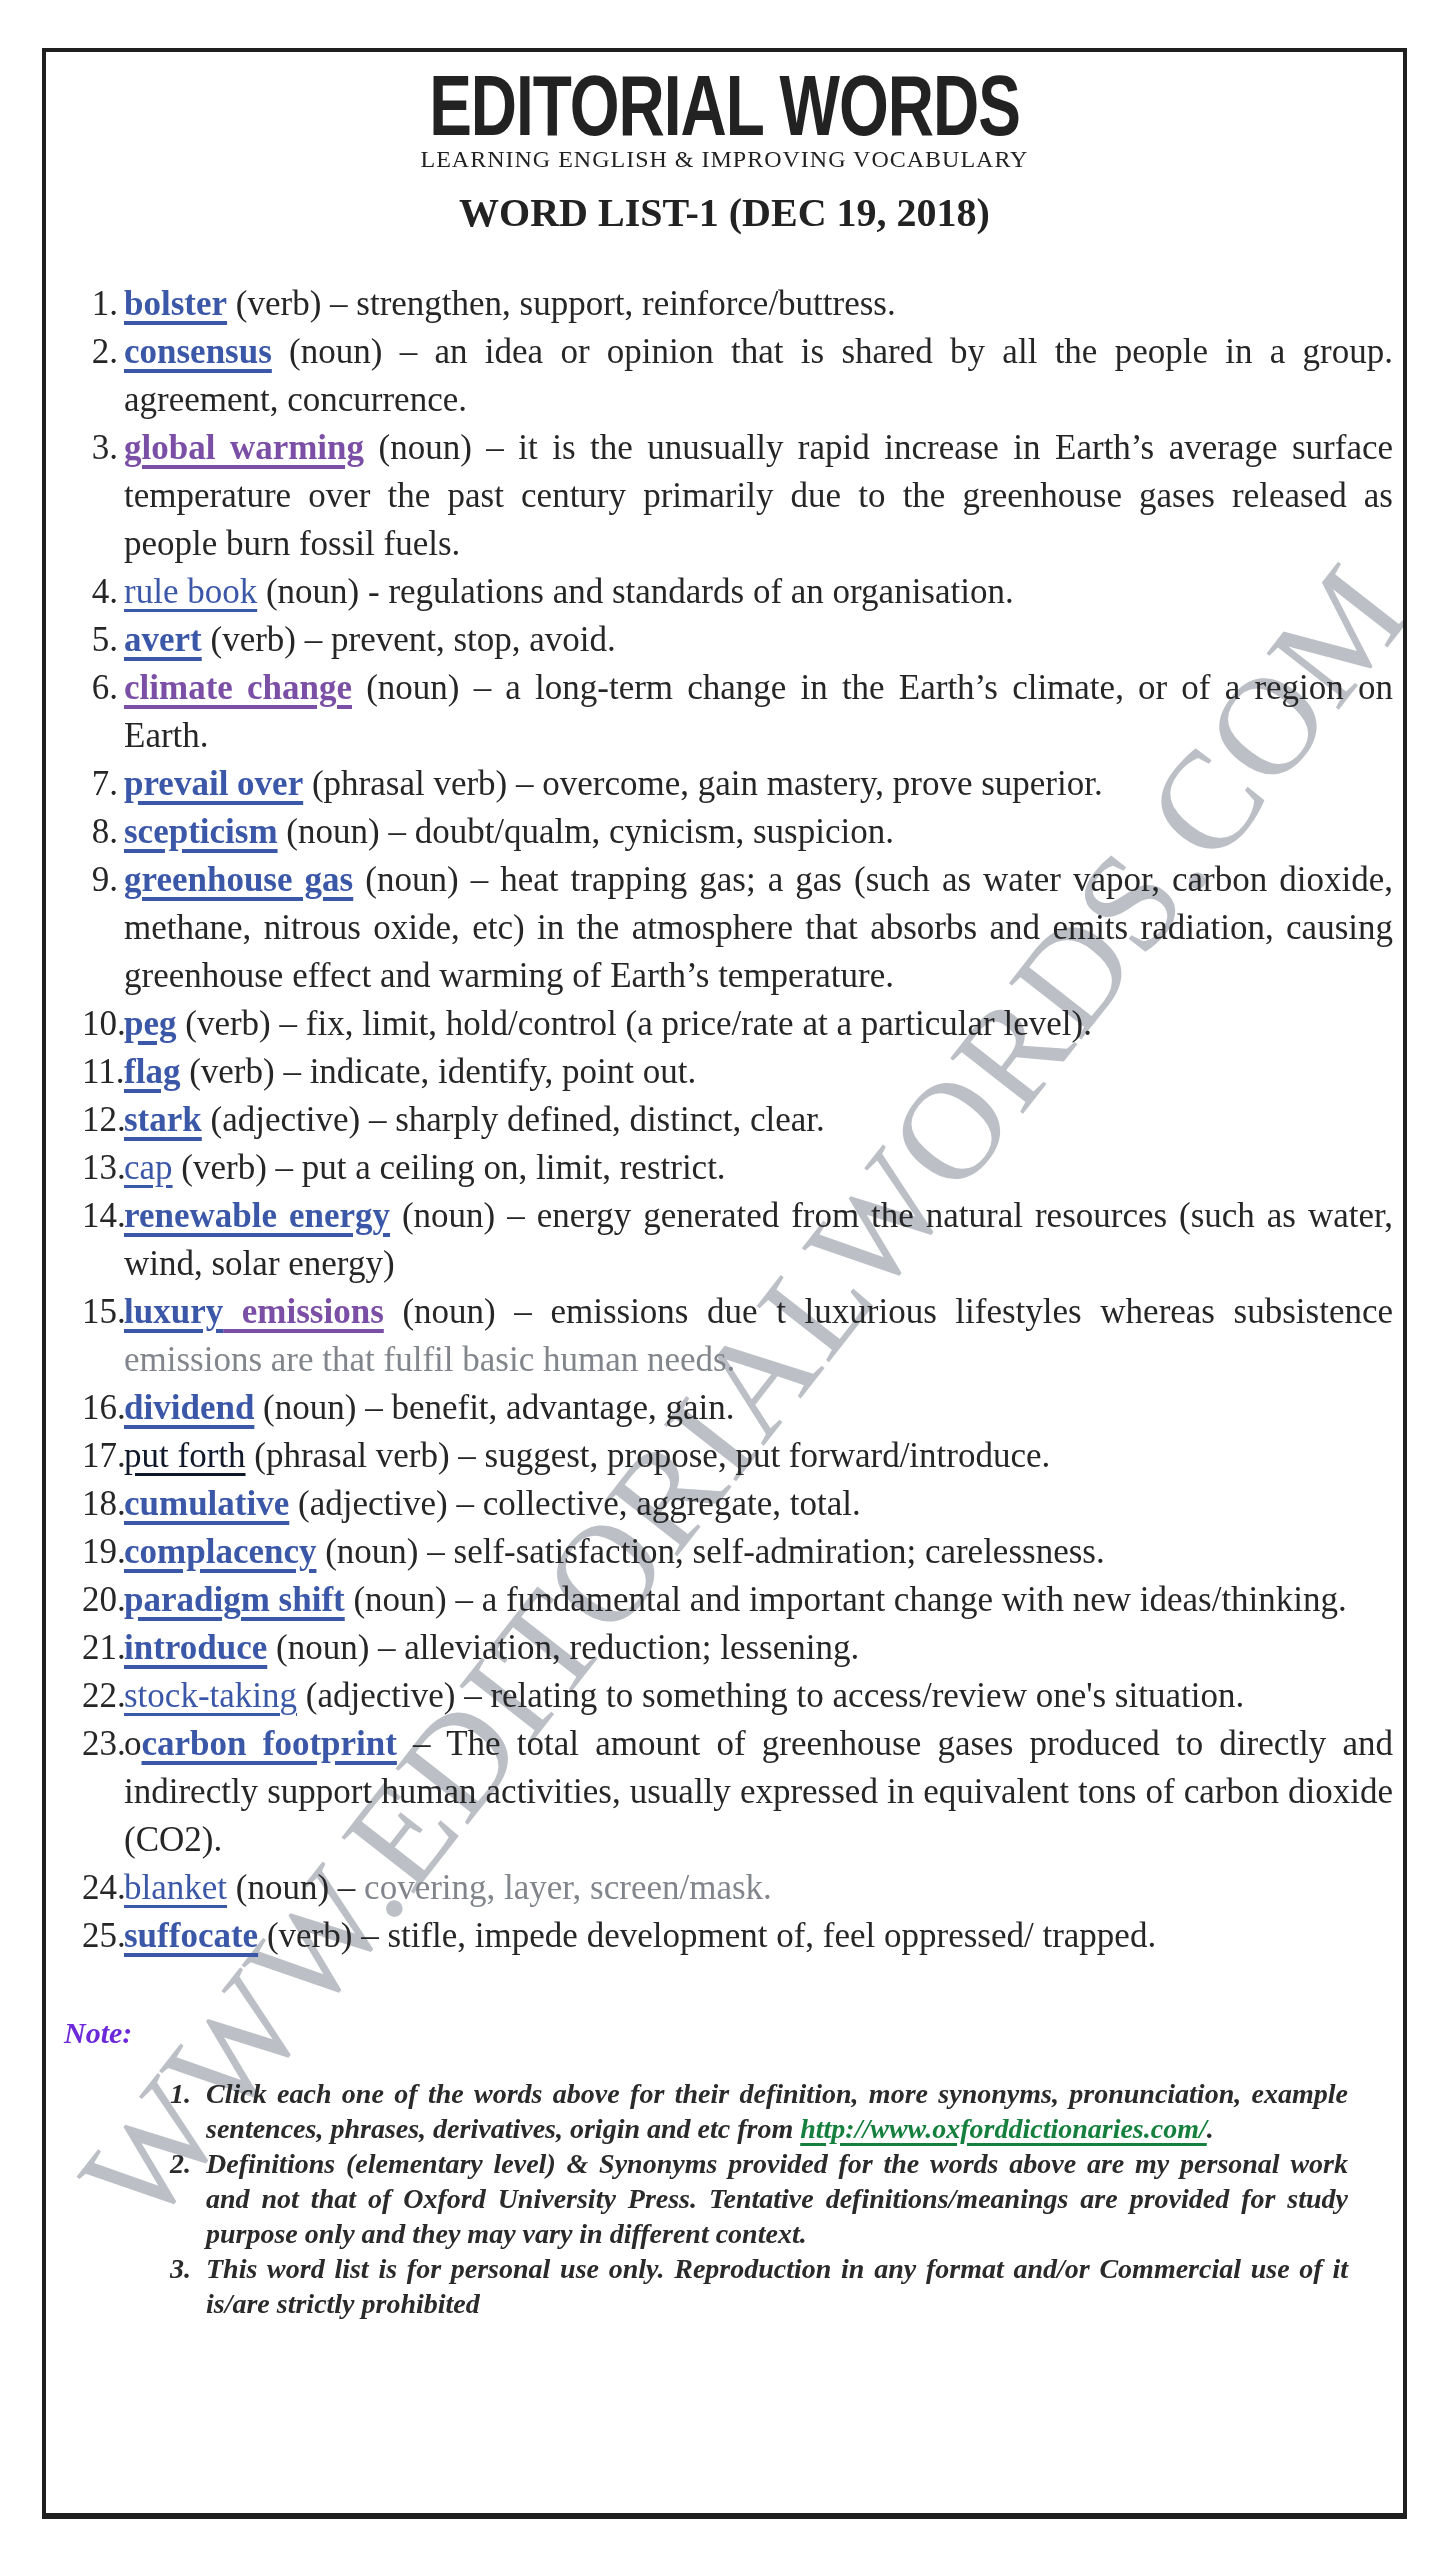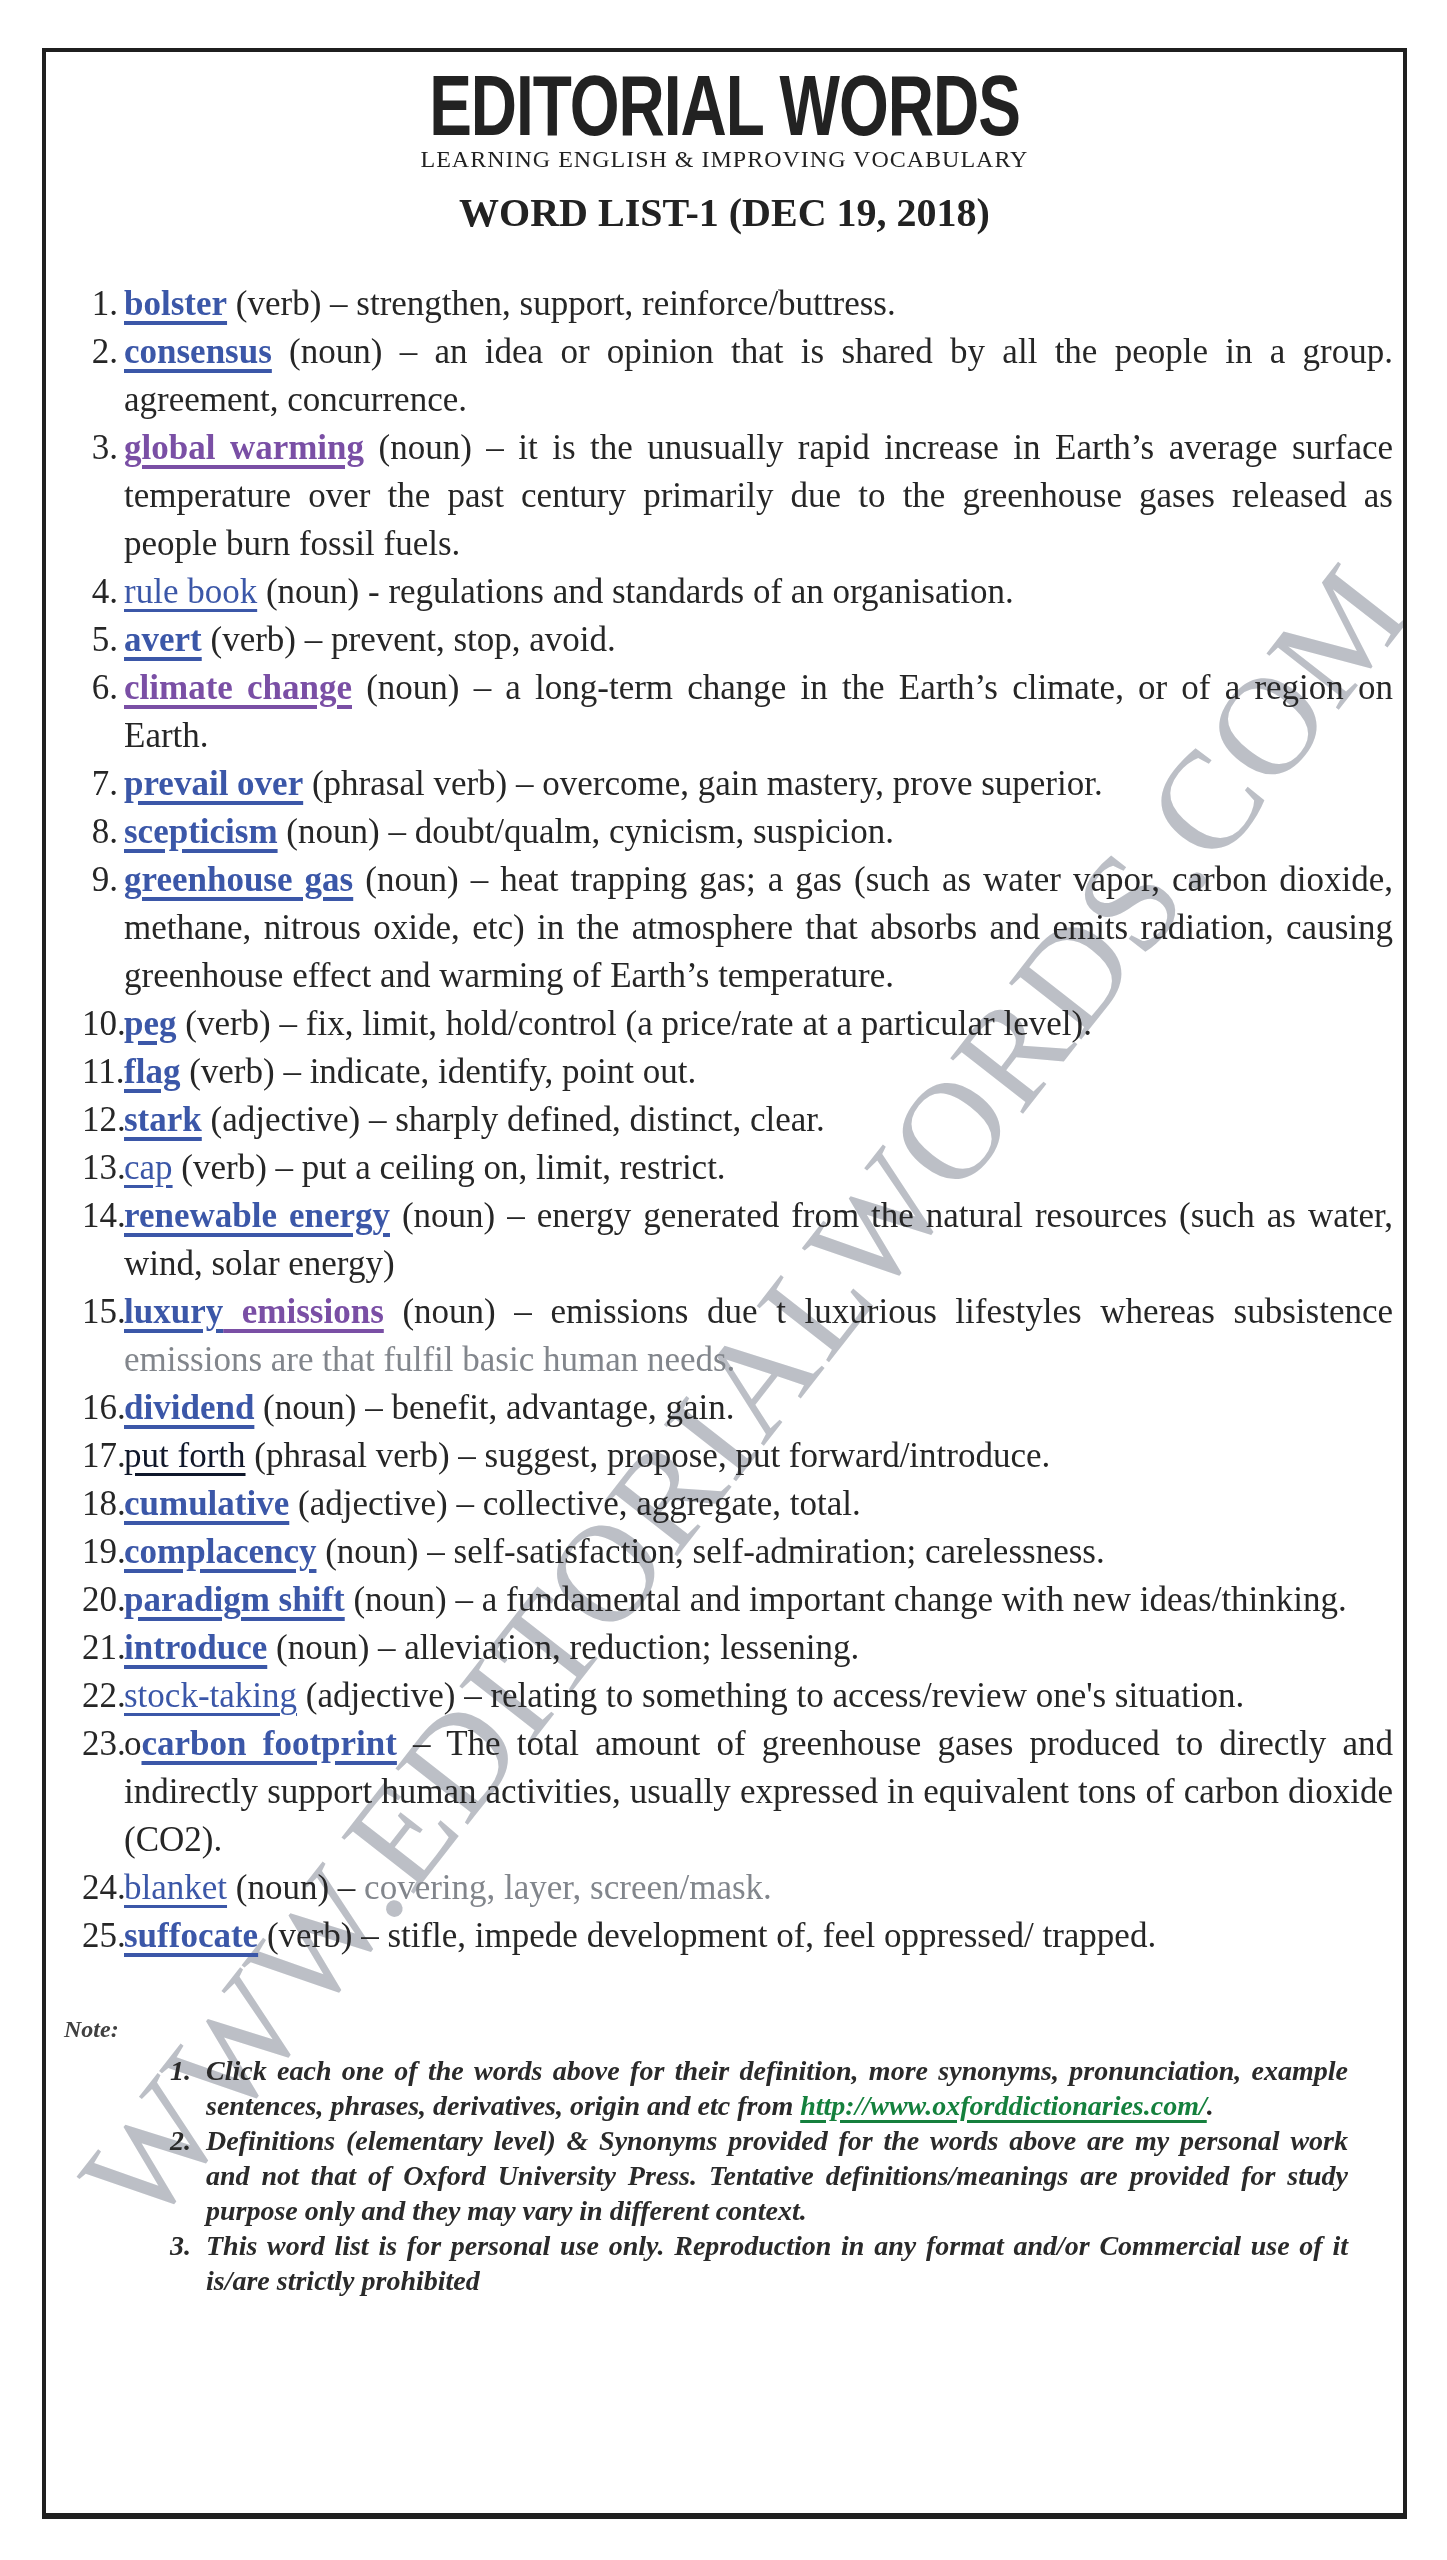--- a/index.html
+++ b/index.html
@@ -46,22 +46,22 @@
   .t {
     text-decoration:underline; text-decoration-thickness:3px;
     text-underline-offset:6px; cursor:pointer;
   }
   .b { font-weight:bold; text-decoration-thickness:4px; }
   .blue   { color:#3b57a8; }
   .purple { color:#7a4fa5; }
   .black  { color:#0f172a; }
   .gray   { color:#82868c; }
   .note-label {
-    margin:56px 0 10px 18px; font-weight:bold; font-style:italic;
-    font-size:24px; color:#404040;
+    margin:56px 0 26px 18px; font-weight:bold; font-style:italic;
+    font-size:30px; color:#6d28d9;
   }
   ol.notes { list-style:none; margin:0 55px 0 105px; }
   ol.notes li {
     position:relative; padding-left:55px; font-weight:bold; font-style:italic;
     font-size:28px; line-height:35px; text-align:justify; color:#2a2a2a;
   }
   ol.notes .nnum {
     position:absolute; left:0; top:0; width:40px; text-align:right;
   }
   .note-link {

